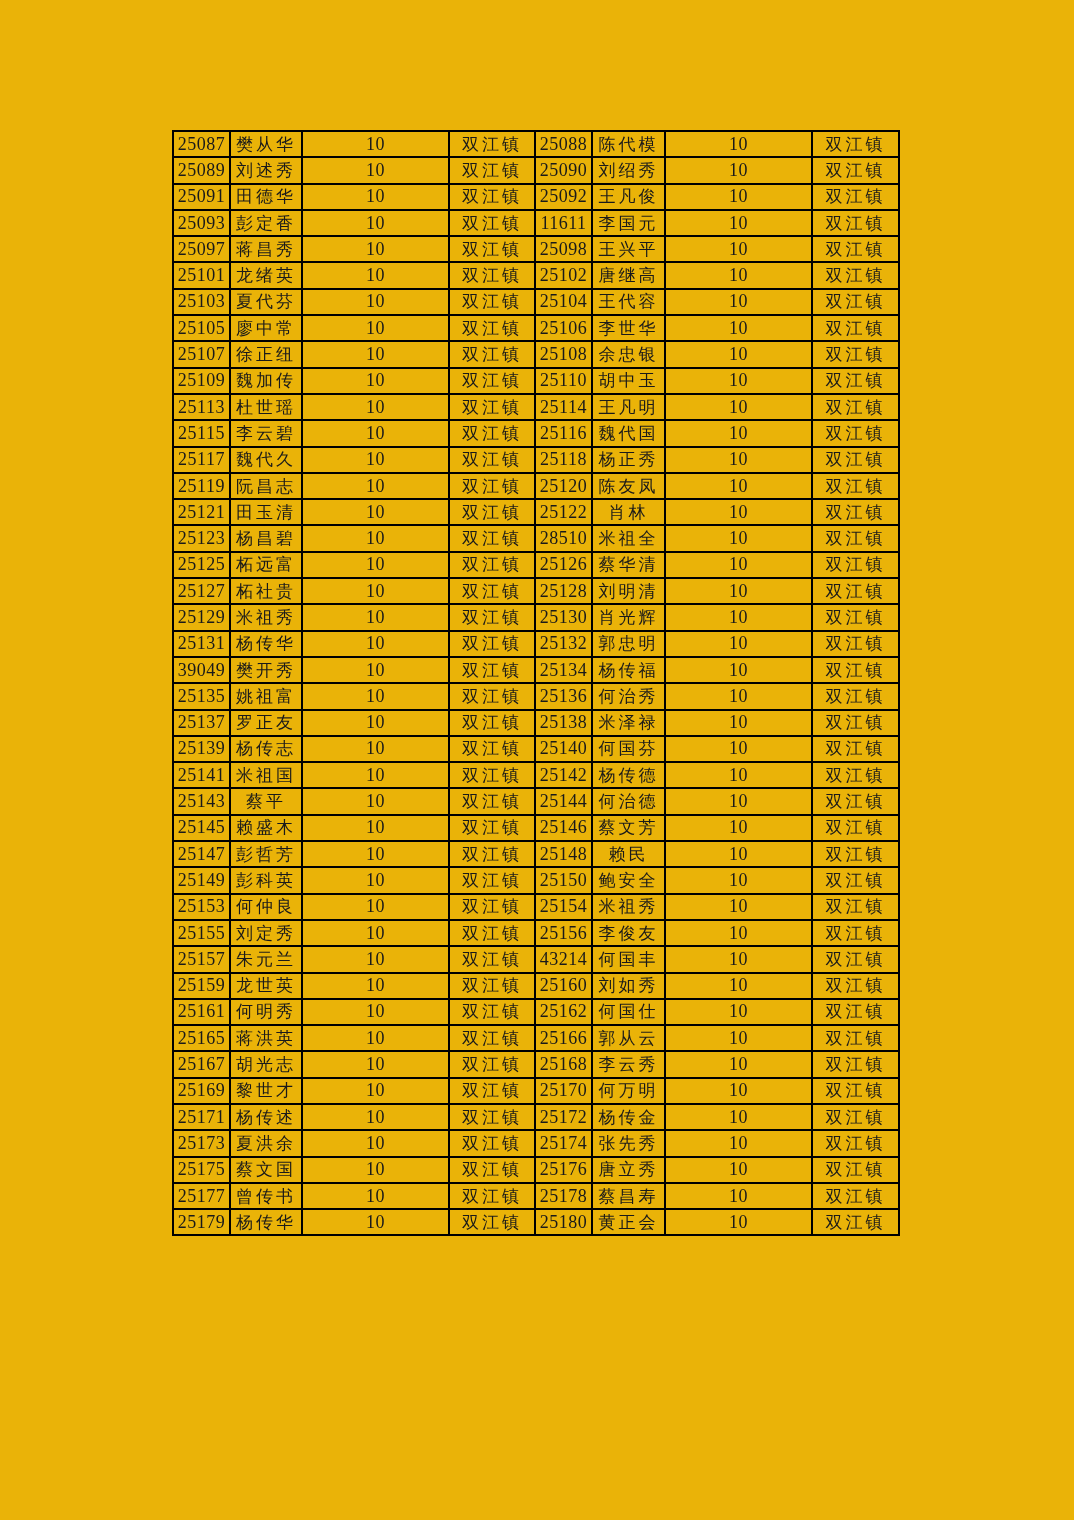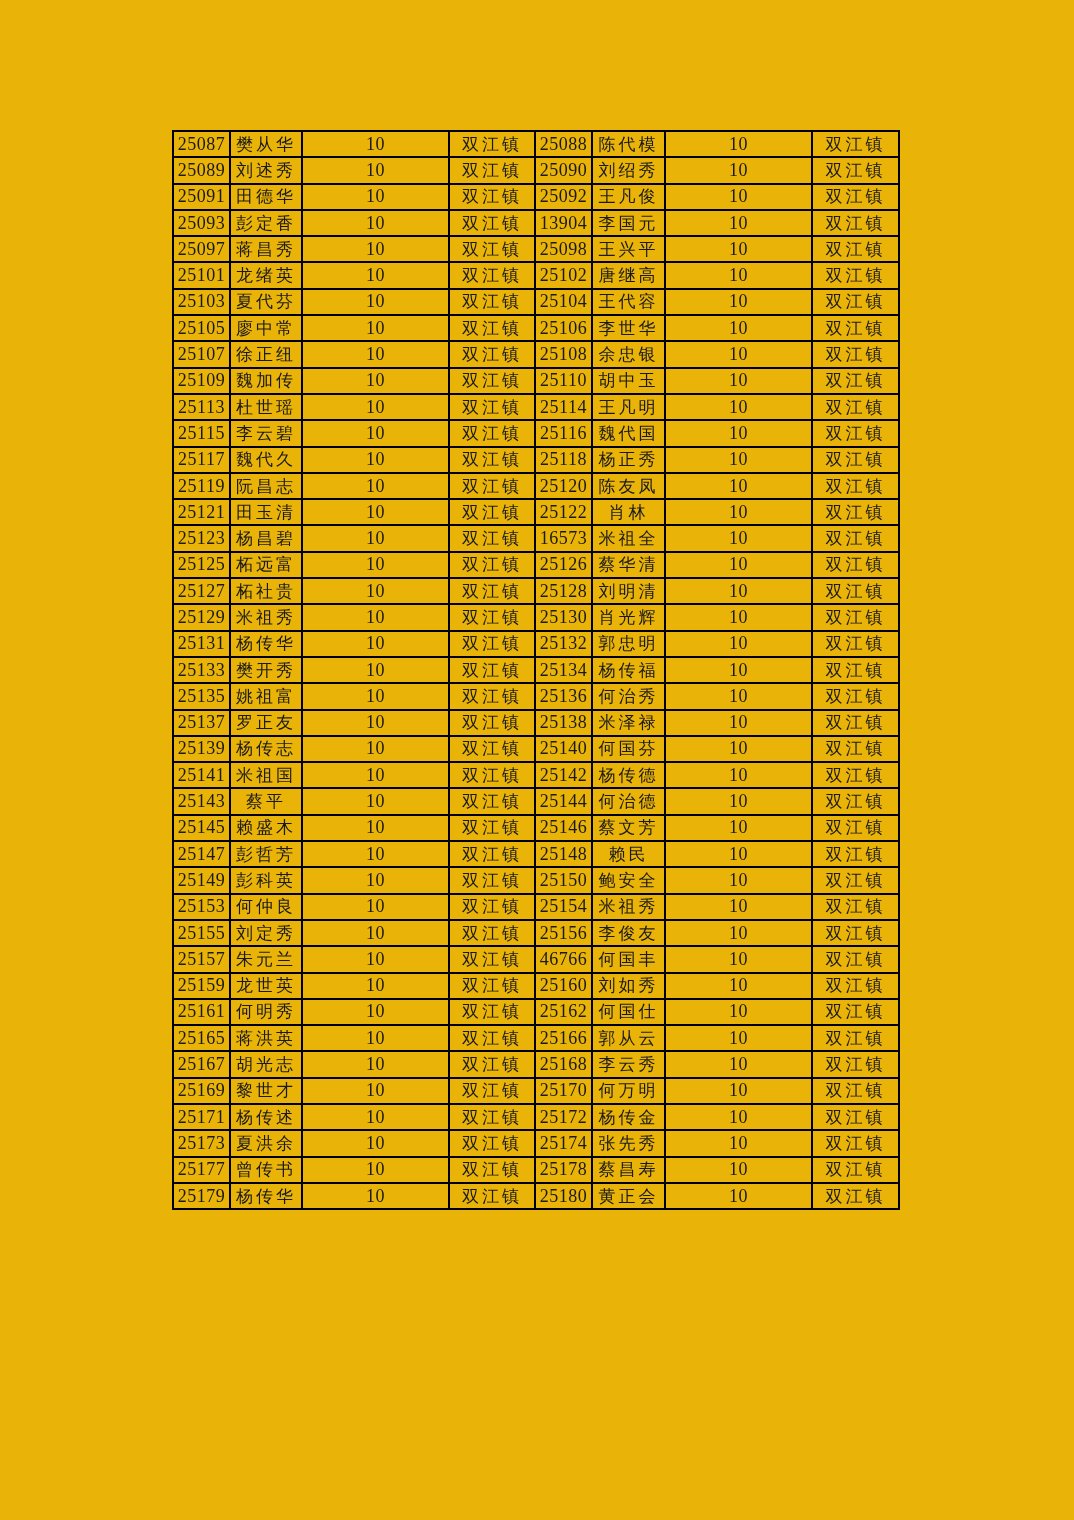--- a/index.html
+++ b/index.html
@@ -89,21 +89,21 @@
     <td class="id">25092</td>
     <td class="name">王凡俊</td>
     <td class="val">10</td>
     <td class="town">双江镇</td>
   </tr>
         <tr>
     <td class="id">25093</td>
     <td class="name">彭定香</td>
     <td class="val">10</td>
     <td class="town">双江镇</td>
-    <td class="id">13904</td>
+    <td class="id">11611</td>
     <td class="name">李国元</td>
     <td class="val">10</td>
     <td class="town">双江镇</td>
   </tr>
         <tr>
     <td class="id">25097</td>
     <td class="name">蒋昌秀</td>
     <td class="val">10</td>
     <td class="town">双江镇</td>
     <td class="id">25098</td>
@@ -209,21 +209,21 @@
     <td class="id">25122</td>
     <td class="name">肖林</td>
     <td class="val">10</td>
     <td class="town">双江镇</td>
   </tr>
         <tr>
     <td class="id">25123</td>
     <td class="name">杨昌碧</td>
     <td class="val">10</td>
     <td class="town">双江镇</td>
-    <td class="id">16573</td>
+    <td class="id">28510</td>
     <td class="name">米祖全</td>
     <td class="val">10</td>
     <td class="town">双江镇</td>
   </tr>
         <tr>
     <td class="id">25125</td>
     <td class="name">柘远富</td>
     <td class="val">10</td>
     <td class="town">双江镇</td>
     <td class="id">25126</td>
@@ -255,21 +255,21 @@
     <td class="id">25131</td>
     <td class="name">杨传华</td>
     <td class="val">10</td>
     <td class="town">双江镇</td>
     <td class="id">25132</td>
     <td class="name">郭忠明</td>
     <td class="val">10</td>
     <td class="town">双江镇</td>
   </tr>
         <tr>
-    <td class="id">25133</td>
+    <td class="id">39049</td>
     <td class="name">樊开秀</td>
     <td class="val">10</td>
     <td class="town">双江镇</td>
     <td class="id">25134</td>
     <td class="name">杨传福</td>
     <td class="val">10</td>
     <td class="town">双江镇</td>
   </tr>
         <tr>
     <td class="id">25135</td>
@@ -369,21 +369,21 @@
     <td class="id">25156</td>
     <td class="name">李俊友</td>
     <td class="val">10</td>
     <td class="town">双江镇</td>
   </tr>
         <tr>
     <td class="id">25157</td>
     <td class="name">朱元兰</td>
     <td class="val">10</td>
     <td class="town">双江镇</td>
-    <td class="id">46766</td>
+    <td class="id">43214</td>
     <td class="name">何国丰</td>
     <td class="val">10</td>
     <td class="town">双江镇</td>
   </tr>
         <tr>
     <td class="id">25159</td>
     <td class="name">龙世英</td>
     <td class="val">10</td>
     <td class="town">双江镇</td>
     <td class="id">25160</td>
@@ -441,20 +441,30 @@
     <td class="val">10</td>
     <td class="town">双江镇</td>
   </tr>
         <tr>
     <td class="id">25173</td>
     <td class="name">夏洪余</td>
     <td class="val">10</td>
     <td class="town">双江镇</td>
     <td class="id">25174</td>
     <td class="name">张先秀</td>
+    <td class="val">10</td>
+    <td class="town">双江镇</td>
+  </tr>
+        <tr>
+    <td class="id">25175</td>
+    <td class="name">蔡文国</td>
+    <td class="val">10</td>
+    <td class="town">双江镇</td>
+    <td class="id">25176</td>
+    <td class="name">唐立秀</td>
     <td class="val">10</td>
     <td class="town">双江镇</td>
   </tr>
         <tr>
     <td class="id">25177</td>
     <td class="name">曾传书</td>
     <td class="val">10</td>
     <td class="town">双江镇</td>
     <td class="id">25178</td>
     <td class="name">蔡昌寿</td>

